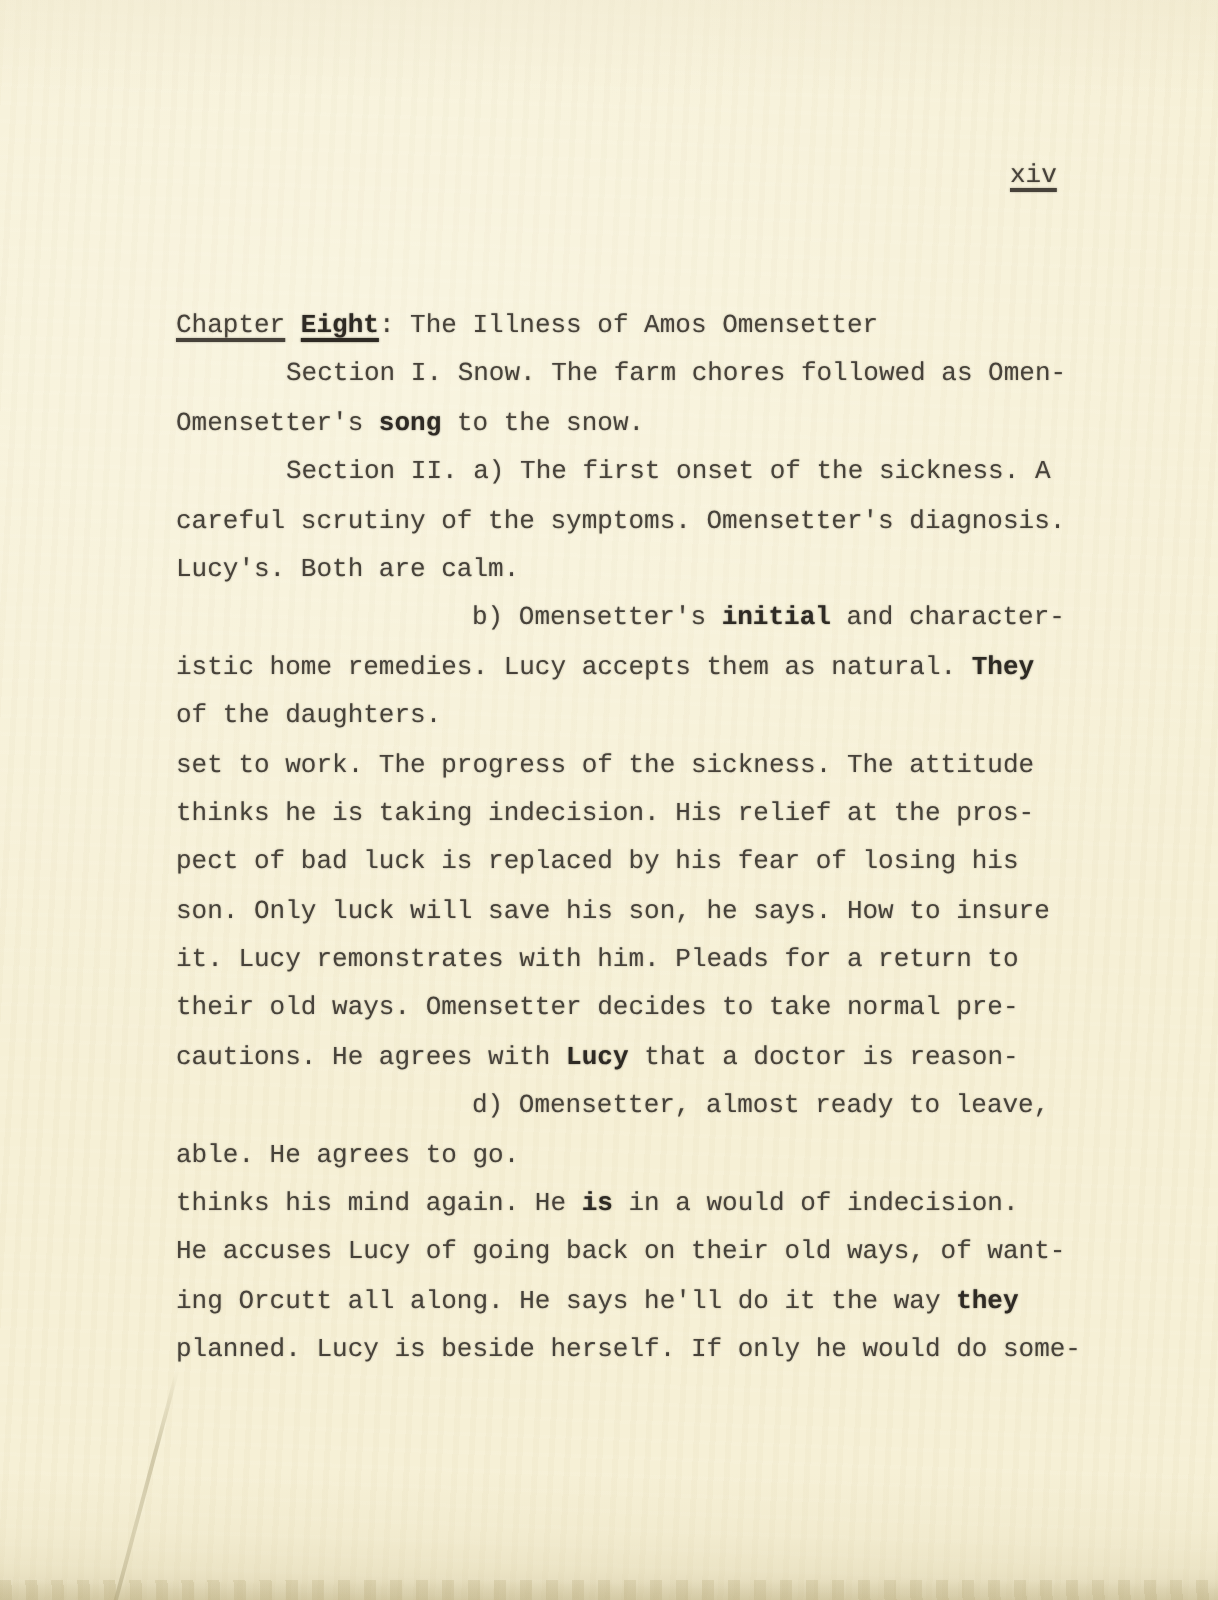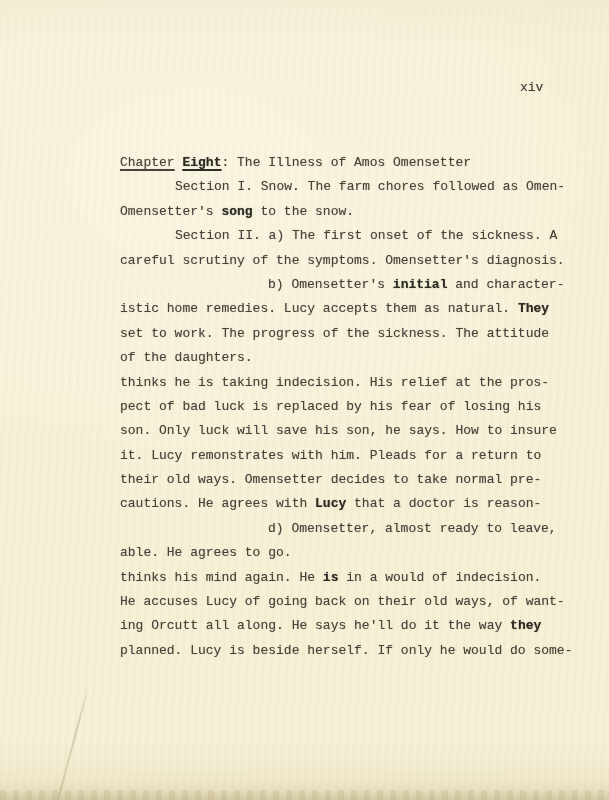--- a/index.html
+++ b/index.html
@@ -17,34 +17,34 @@
     background-color:var(--paper);
     background-image:
       radial-gradient(ellipse 900px 620px at 32% 22%, rgba(255,255,248,0.30), rgba(255,255,248,0) 62%),
       linear-gradient(180deg, rgba(238,230,202,0.55) 0%, rgba(238,230,202,0) 6%),
       linear-gradient(0deg, rgba(186,173,128,0.38) 0%, rgba(210,198,156,0.28) 2%, rgba(222,212,174,0.18) 4%, rgba(222,212,174,0) 8%),
       repeating-linear-gradient(93deg, rgba(232,223,190,0.20) 0px, rgba(232,223,190,0.20) 3px, rgba(0,0,0,0) 3px, rgba(0,0,0,0) 8px),
       repeating-linear-gradient(2deg, rgba(250,246,228,0.12) 0px, rgba(250,246,228,0.12) 2px, rgba(0,0,0,0) 2px, rgba(0,0,0,0) 9px);
     color:var(--ink);
   }
   .page-number{
-    position:absolute;left:520px;top:79px;
+    position:absolute;left:505px;top:79px;
     font-size:13px;line-height:18px;
+    text-decoration:underline;
     text-underline-offset:3px;
     text-decoration-thickness:1.5px;
     text-shadow:0 0 1px rgba(70,64,52,0.45);
   }
   .text-block{
     position:absolute;left:88px;top:151px;width:470px;
   }
   .line{
     height:24.4px;line-height:24.4px;
     font-size:13px;white-space:pre;
     text-shadow:0 0 1px rgba(70,64,52,0.40);
-    margin-left:32px;
   }
   .line.para{padding-left:55px;}
   .line.deep{padding-left:148px;}
   .u{text-decoration:underline;text-underline-offset:3px;text-decoration-thickness:1.5px;}
   .b{font-weight:bold;color:var(--ink-bold);text-shadow:0 0 1px rgba(40,36,28,0.55);}
   .crease{
     position:absolute;left:88px;top:684px;width:2px;height:122px;
     background:linear-gradient(180deg, rgba(156,145,104,0) 0%, rgba(156,145,104,0.40) 35%, rgba(156,145,104,0.28) 75%, rgba(156,145,104,0.45) 100%);
     transform:rotate(15deg);transform-origin:top center;
     pointer-events:none;
@@ -61,24 +61,25 @@
 <body>
 
 <div class="page">
   <div class="page-number">xiv</div>
   <div class="text-block">
       <div class="line"><span class="u">Chapter</span><span> </span><span class="u b">Eight</span><span>: The Illness of Amos Omensetter</span></div>
       <div class="line para"><span>Section I. Snow. The farm chores followed as Omen-</span></div>
       <div class="line"><span>Omensetter's </span><span class="b">song</span><span> to the snow.</span></div>
       <div class="line para"><span>Section II. a) The first onset of the sickness. A</span></div>
       <div class="line"><span>careful scrutiny of the symptoms. Omensetter's diagnosis.</span></div>
+      <div class="line"><span>Lucy's. Both are calm.</span></div>
       <div class="line deep"><span>b) Omensetter's </span><span class="b">initial</span><span> and character-</span></div>
       <div class="line"><span>istic home remedies. Lucy accepts them as natural. </span><span class="b">They</span></div>
+      <div class="line"><span>of the daughters.</span></div>
       <div class="line"><span>set to work. The progress of the sickness. The attitude</span></div>
-      <div class="line"><span>of the daughters.</span></div>
       <div class="line"><span>thinks he is taking indecision. His relief at the pros-</span></div>
       <div class="line"><span>pect of bad luck is replaced by his fear of losing his</span></div>
       <div class="line"><span>son. Only luck will save his son, he says. How to insure</span></div>
       <div class="line"><span>it. Lucy remonstrates with him. Pleads for a return to</span></div>
       <div class="line"><span>their old ways. Omensetter decides to take normal pre-</span></div>
       <div class="line"><span>cautions. He agrees with </span><span class="b">Lucy</span><span> that a doctor is reason-</span></div>
       <div class="line deep"><span>d) Omensetter, almost ready to leave,</span></div>
       <div class="line"><span>able. He agrees to go.</span></div>
       <div class="line"><span>thinks his mind again. He </span><span class="b">is</span><span> in a would of indecision.</span></div>
       <div class="line"><span>He accuses Lucy of going back on their old ways, of want-</span></div>

